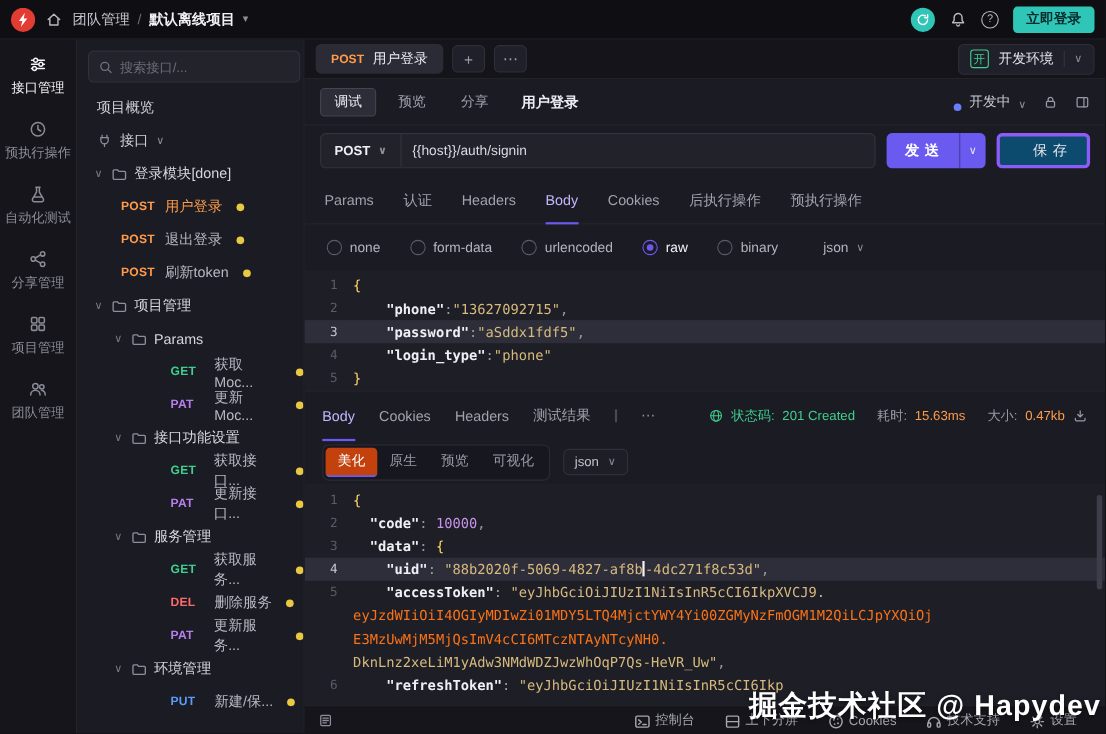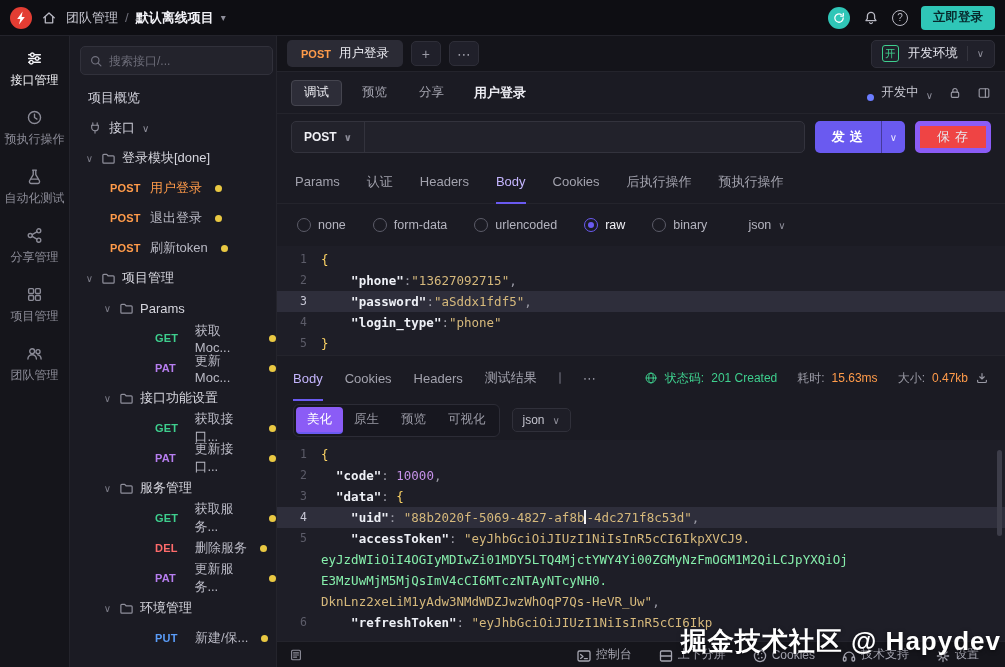--- a/index.html
+++ b/index.html
@@ -75,21 +75,21 @@
   .status-dot{width:7px;height:7px;border-radius:50%;background:var(--statusblue,#6b7cff)}
   .dev-status .lbl{color:#c9c9d3;font-size:12.5px}
 
   .requestbar{height:46px;display:flex;align-items:center;gap:10px;padding:0 14px}
   .url-group{flex:1;height:32px;display:flex;align-items:center;background:#22222b;border:1px solid #33333d;border-radius:5px;overflow:hidden}
   .method-select{height:100%;display:flex;align-items:center;gap:7px;padding:0 12px;border-right:1px solid #33333d;color:#f0f0f5;font-weight:700;font-size:12px;cursor:pointer}
   .url-group input{flex:1;min-width:0;height:100%;background:transparent;border:none;outline:none;color:#d8d8e2;font-size:12.5px;padding:0 10px}
   .send-btn{height:32px;display:flex;align-items:stretch;background:var(--accent,#6a5af0);border-radius:5px;overflow:hidden;color:#fff;cursor:pointer}
   .send-main{display:flex;align-items:center;padding:0 13px 0 17px;font-size:13px;letter-spacing:5px;font-weight:600}
   .send-caret{display:flex;align-items:center;padding:0 8px;border-left:1px solid rgba(0,0,0,.35);font-size:10px;color:#e8e4ff}
-  .save-btn{height:32px;display:flex;align-items:center;padding:0 13px 0 17px;background:#ef4444;border:5px solid #8b5cf6;border-radius:5px;color:#e6e6ec;font-size:13px;letter-spacing:5px;cursor:pointer}
+  .save-btn{height:32px;display:flex;align-items:center;padding:0 13px 0 30px;background:#0c4a6e;border:3px solid #8b5cf6;border-radius:5px;color:#e6e6ec;font-size:13px;letter-spacing:5px;cursor:pointer}
 
   .reqtabs{height:44px;display:flex;align-items:center;gap:27px;padding:0 18px;border-bottom:1px solid #24242c;color:#a2a2ad}
   .ptab{height:100%;display:flex;align-items:center;position:relative;cursor:pointer;font-size:13px}
   .ptab.active{color:#c4b5fd}
   .ptab.active::after{content:"";position:absolute;left:0;right:0;bottom:-1px;height:2px;background:var(--accent,#6a5af0)}
 
   .bodytypes{height:42px;display:flex;align-items:center;gap:27px;padding:0 20px;color:#b4b4bf;font-size:12.5px}
   .radio-opt{display:flex;align-items:flex-start;gap:7px;cursor:pointer}
   .radio{width:14px;height:14px;border-radius:50%;border:1.5px solid #5b5b68;position:relative}
   .radio-opt.checked{color:#f2f2f7}
@@ -102,39 +102,39 @@
   .req-editor{height:110px;border-bottom:1px solid #24242c;padding-top:3px}
   .resp-editor{flex:1;min-height:0;padding-top:4px;overflow:hidden}
   .cline{display:flex;line-height:21px}
   .cline.hl{background:#2e2e3b}
   .ln{flex:0 0 44px;text-align:right;padding-right:14px;color:#5c5c69;font-size:11.5px;user-select:none}
   .cline.hl .ln{color:#c6c6d4}
   .ccode{flex:1;min-width:0;white-space:pre-wrap;word-break:break-all;padding-right:16px;color:#c8c8d2}
   .tk-brace{color:#ffd666}
   .tk-key{color:#eef0f6;font-weight:600}
   .tk-str{color:#d6b97c}
-  .tk-strb{display:block;color:#86efac}
+  .tk-strb{display:block;color:#f97316}
   .tk-num{color:#c792ea}
   .tk-punc{color:#9a9aa5}
   .cursor-bar{display:inline-block;width:2px;height:14px;background:#f2f2f7;vertical-align:-2px}
   .scroll-thumb{position:absolute;right:3px;top:10px;width:5px;height:86px;border-radius:3px;background:#3d3d49;cursor:pointer}
 
   
   .resp-header{height:44px;display:flex;align-items:center;gap:22px;padding:0 16px;color:#a2a2ad}
   .mini-bar{width:2px;height:12px;background:#4a4a55;border-radius:1px}
   .more-ic{color:#8e8e9a;cursor:pointer;letter-spacing:1px}
   .resp-meta{margin-left:auto;display:flex;align-items:center;gap:7px;font-size:12px;white-space:nowrap}
   .meta-green{color:var(--success,#3ecf8e)}
   .meta-lbl{color:#9a9aa5}
   .meta-orange{color:var(--post,#ff9b4a)}
   .meta-gap{width:6px}
   .resp-toolbar{height:40px;display:flex;align-items:center;gap:12px;padding:0 16px}
   .vgroup{display:flex;align-items:center;background:#17171f;border:1px solid #2c2c36;border-radius:6px;padding:2px}
   .vmode{padding:4px 11px;font-size:12.5px;color:#9a9aa5;cursor:pointer;border-bottom:2px solid transparent}
-  .vmode.active{color:#fff;background:#8b5cf6;border-radius:4px;border-bottom:2px solid var(--accent,#6a5af0)}
+  .vmode.active{color:#fff;background:#c2410c;border-radius:4px;border-bottom:2px solid var(--accent,#6a5af0)}
   .jsonbox{display:flex;align-items:center;gap:8px;border:1px solid #30303a;background:#1e1e27;border-radius:5px;padding:4px 10px;font-size:12px;color:#c2c2cc;cursor:pointer}
 
   
   .statusbar{height:26px;background:#15151b;border-top:1px solid #24242c;display:flex;align-items:center;gap:26px;padding:0 26px 0 12px;font-size:12px;color:#a6a6b1}
   .sb-left{margin-right:auto;color:#8e8e9a;cursor:pointer}
   .sb-item{display:flex;align-items:center;gap:6px;cursor:pointer}
   .sb-item .ic14{width:14px;height:14px}
 
   .watermark{position:absolute;right:4px;bottom:8px;font-size:26px;font-weight:700;color:#ffffff;z-index:60;letter-spacing:1px;text-shadow:0 1px 4px rgba(0,0,0,.5);pointer-events:none}
 </style>
@@ -432,20 +432,21 @@
           </span>
         </div>
       </div>
 
       <div class="requestbar">
         <div class="url-group">
           <div class="method-select">
             <span>POST</span>
             <span class="caret-txt">∨</span>
           </div>
+          <input type="text" value="{{host}}/auth/signin" style="">
         </div>
         <div class="send-btn">
           <span class="send-main">发送</span>
           <span class="send-caret">∨</span>
         </div>
         <div class="save-btn">保存</div>
       </div>
 
       <div class="reqtabs" id="req-tabs">
           <div class="ptab">Params</div>

